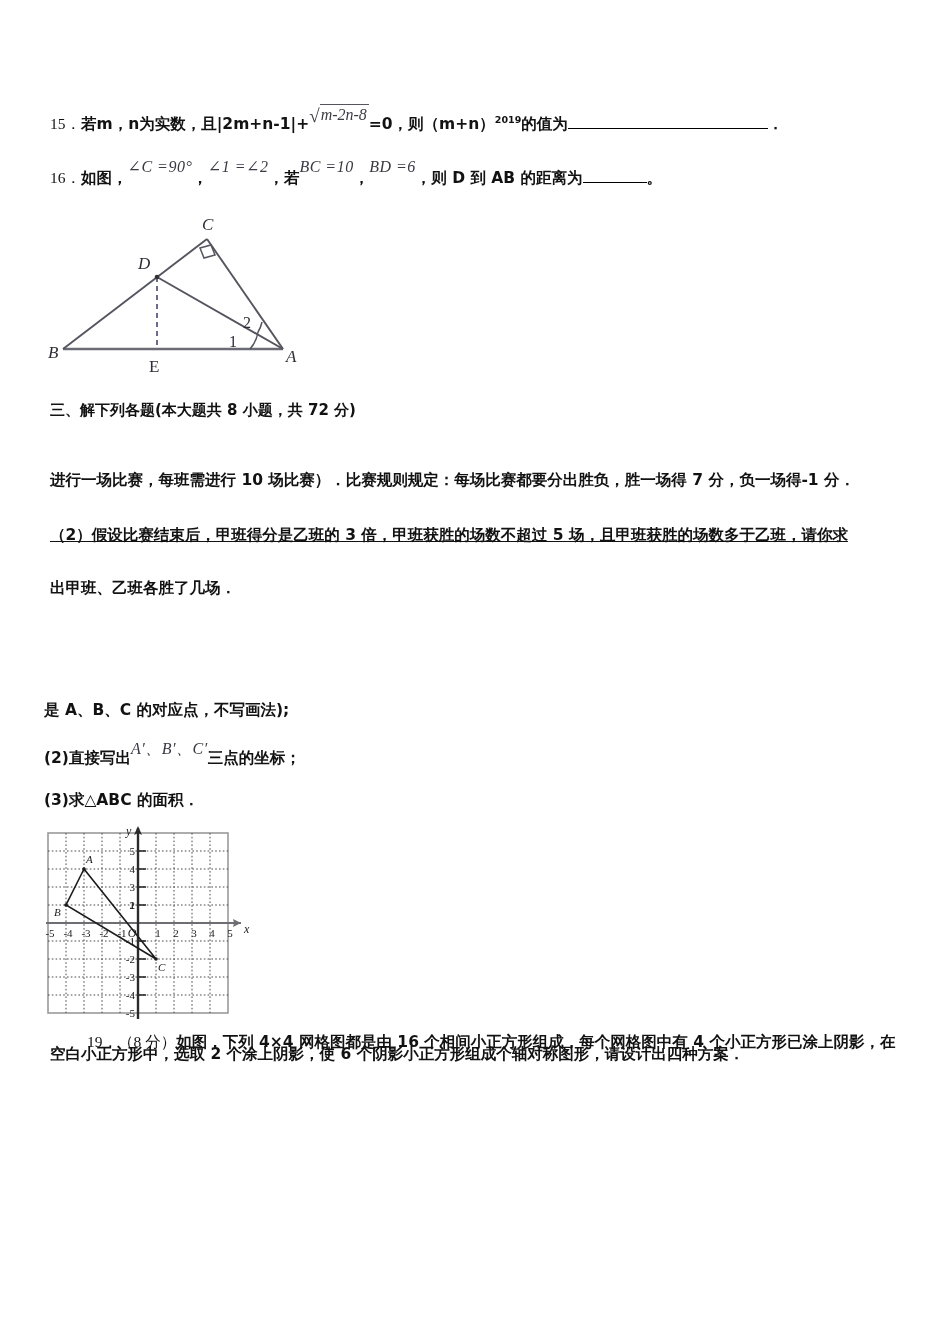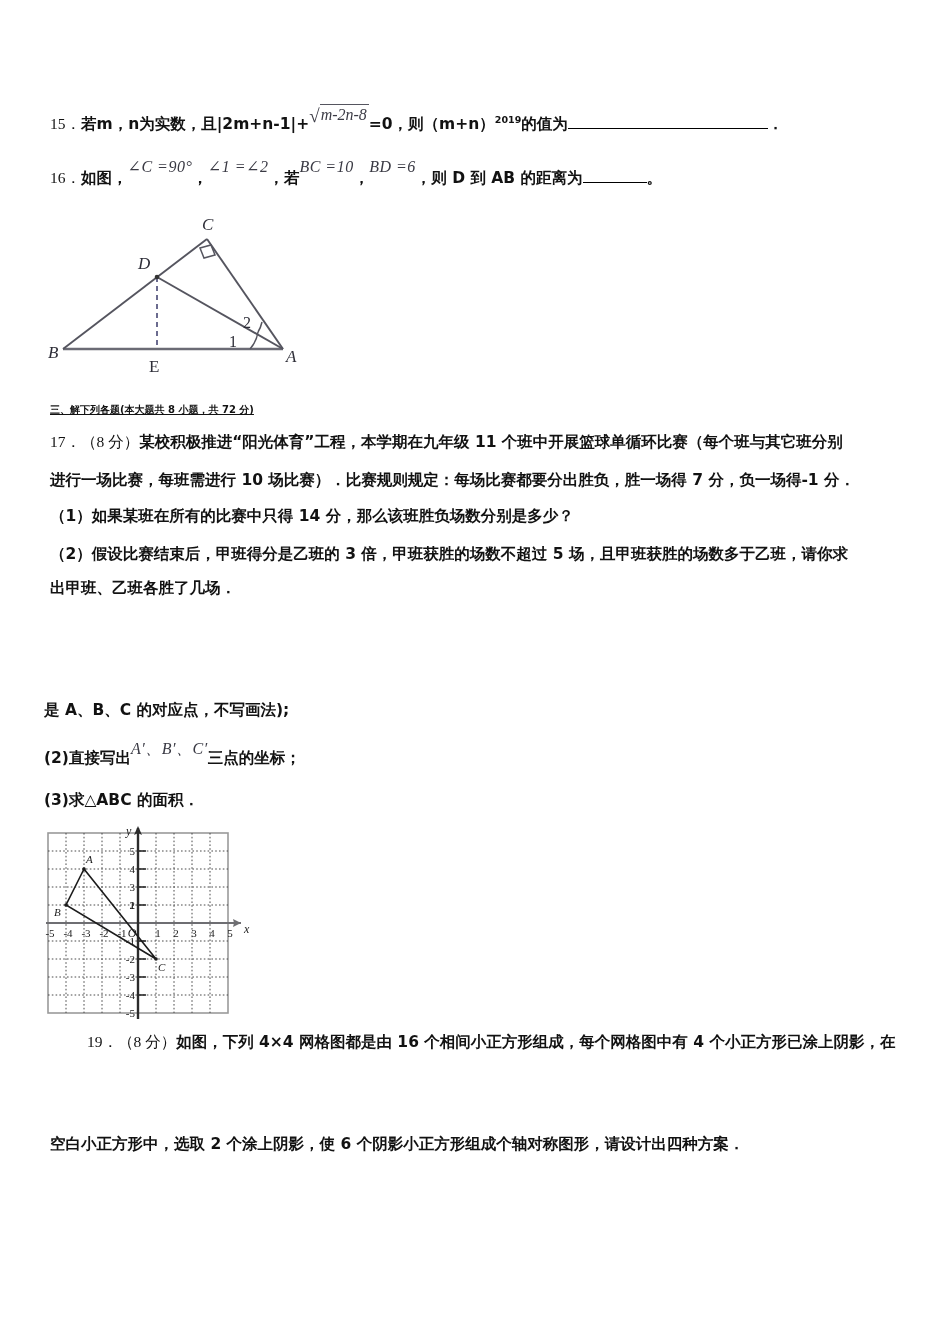--- a/index.html
+++ b/index.html
@@ -31,23 +31,22 @@
     line-height: 20px;
     color: #121212;
     white-space: nowrap;
     letter-spacing: 0px;
   }
   .qnum {
     font-family: "Liberation Serif", serif;
     font-weight: normal;
   }
   .sec-head {
-    font-size: 10px;
+    font-size: 15px;
     font-weight: bold;
-    text-decoration: underline;
   }
 
   
   .mi {
     font-family: "Liberation Serif", "DejaVu Serif", serif;
     font-style: italic;
     font-weight: normal;
     font-size: 16px;
     color: #3a3a44;
     letter-spacing: 0.5px;
@@ -153,26 +152,22 @@
       <text x="3" y="146" font-family="Liberation Serif, serif" font-style="italic" font-size="17" fill="#2e2e38">B</text>
       <text x="104" y="160" font-family="Liberation Serif, serif" font-size="17" fill="#2e2e38">E</text>
       <text x="241" y="150" font-family="Liberation Serif, serif" font-style="italic" font-size="17" fill="#2e2e38">A</text>
       <text x="198" y="116" font-family="Liberation Serif, serif" font-size="16" fill="#2e2e38">2</text>
       <text x="184" y="135" font-family="Liberation Serif, serif" font-size="16" fill="#2e2e38">1</text>
     </svg>
   </div>
 
   <div class="ln sec-head" style="left:50px; top:400px;">三、解下列各题(本大题共 8 小题，共 72 分)</div>
 
-  <div class="ln" style="left:50px; top:432px;">
-    <span class="qnum">17．</span><span class="qnum">（8 分）</span><span>某校积极推进“阳光体育”工程，本学期在九年级 11 个班中开展篮球单循环比赛（每个班与其它班分别</span>
-  </div>
   <div class="ln" style="left:50px; top:470px;">进行一场比赛，每班需进行 10 场比赛）．比赛规则规定：每场比赛都要分出胜负，胜一场得 7 分，负一场得‑1 分．</div>
-  <div class="ln" style="left:50px; top:506px;">（1）如果某班在所有的比赛中只得 14 分，那么该班胜负场数分别是多少？</div>
-  <div class="ln" style="left:50px; top:544px;">（2）假设比赛结束后，甲班得分是乙班的 3 倍，甲班获胜的场数不超过 5 场，且甲班获胜的场数多于乙班，请你求</div>
+  <div class="ln" style="left:50px; top:525px;text-decoration:underline;">（2）假设比赛结束后，甲班得分是乙班的 3 倍，甲班获胜的场数不超过 5 场，且甲班获胜的场数多于乙班，请你求</div>
   <div class="ln" style="left:50px; top:578px;">出甲班、乙班各胜了几场．</div>
 
 
 
   <div class="ln" style="left:44px; top:700px;text-align:right;">是 A、B、C 的对应点，不写画法);</div>
 
   <div class="ln" style="left:44px; top:748px;">
     <span>(2)直接写出</span><span class="mi mi-up">A′、B′、C′</span><span>三点的坐标；</span>
   </div>
 
@@ -266,15 +261,15 @@
 
       <text x="206" y="110" font-family="Liberation Serif, serif" font-style="italic" font-size="12" fill="#1c1c1c">x</text>
       <text x="88" y="12" font-family="Liberation Serif, serif" font-style="italic" font-size="12" fill="#1c1c1c">y</text>
     <text x="97" y="86" font-family="Liberation Serif, serif" font-size="11" fill="#1c1c1c" text-anchor="end">1</text>
       </svg>
   </div>
 
   <div class="ln" style="left:50px; top:1032px;margin-left:37px;">
     <span class="qnum">19．</span><span class="qnum">（8 分）</span><span>如图，下列 4×4 网格图都是由 16 个相间小正方形组成，每个网格图中有 4 个小正方形已涂上阴影，在</span>
   </div>
-  <div class="ln" style="left:50px; top:1134px;text-align:center;">空白小正方形中，选取 2 个涂上阴影，使 6 个阴影小正方形组成个轴对称图形，请设计出四种方案．</div>
+  <div class="ln" style="left:50px; top:1044px;text-align:center;">空白小正方形中，选取 2 个涂上阴影，使 6 个阴影小正方形组成个轴对称图形，请设计出四种方案．</div>
 
 </div>
 
 </body></html>

